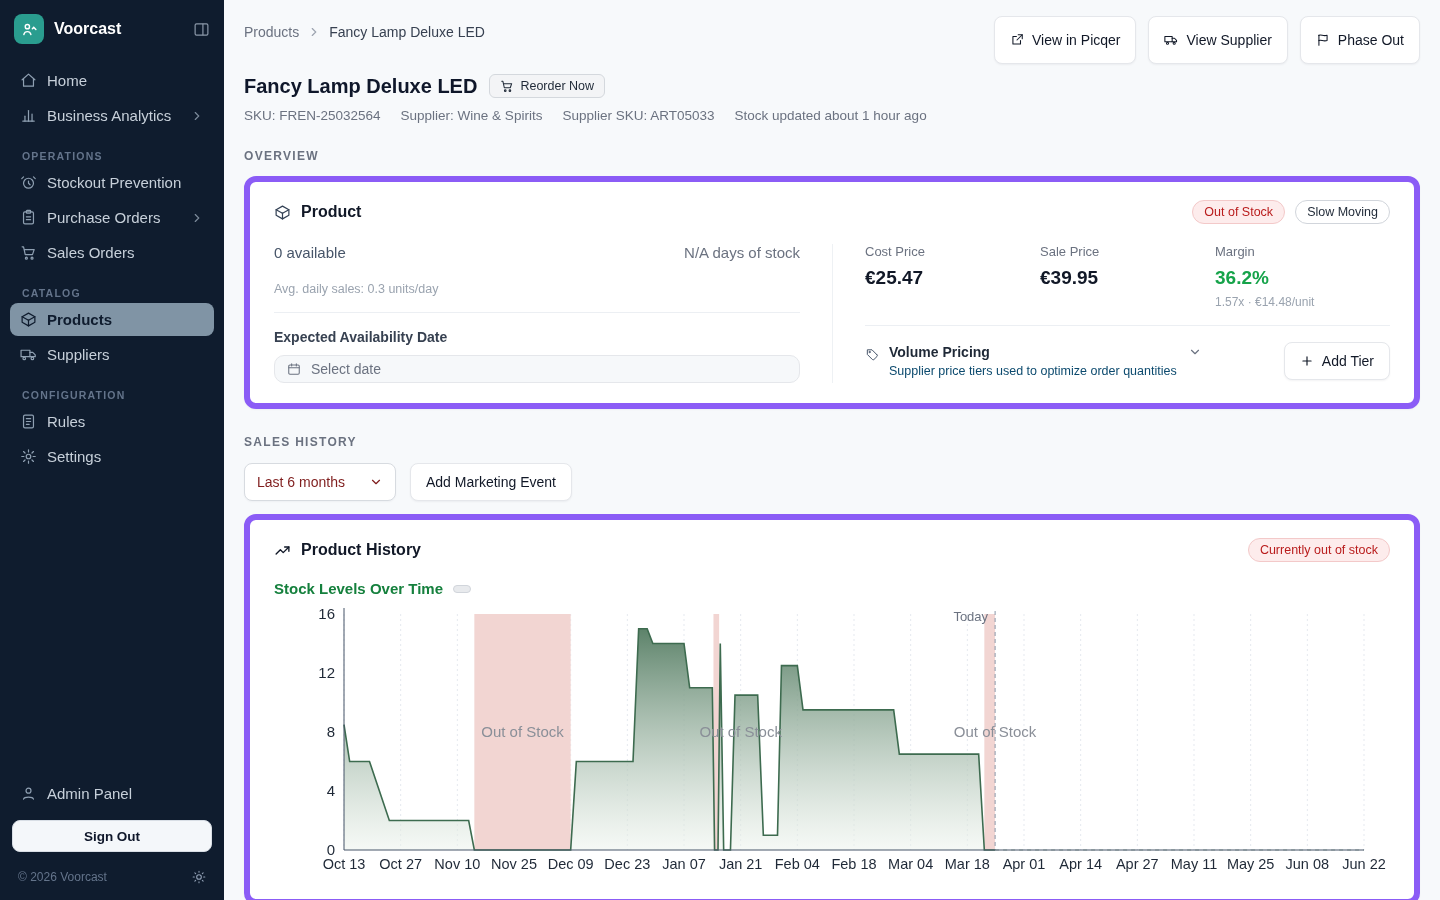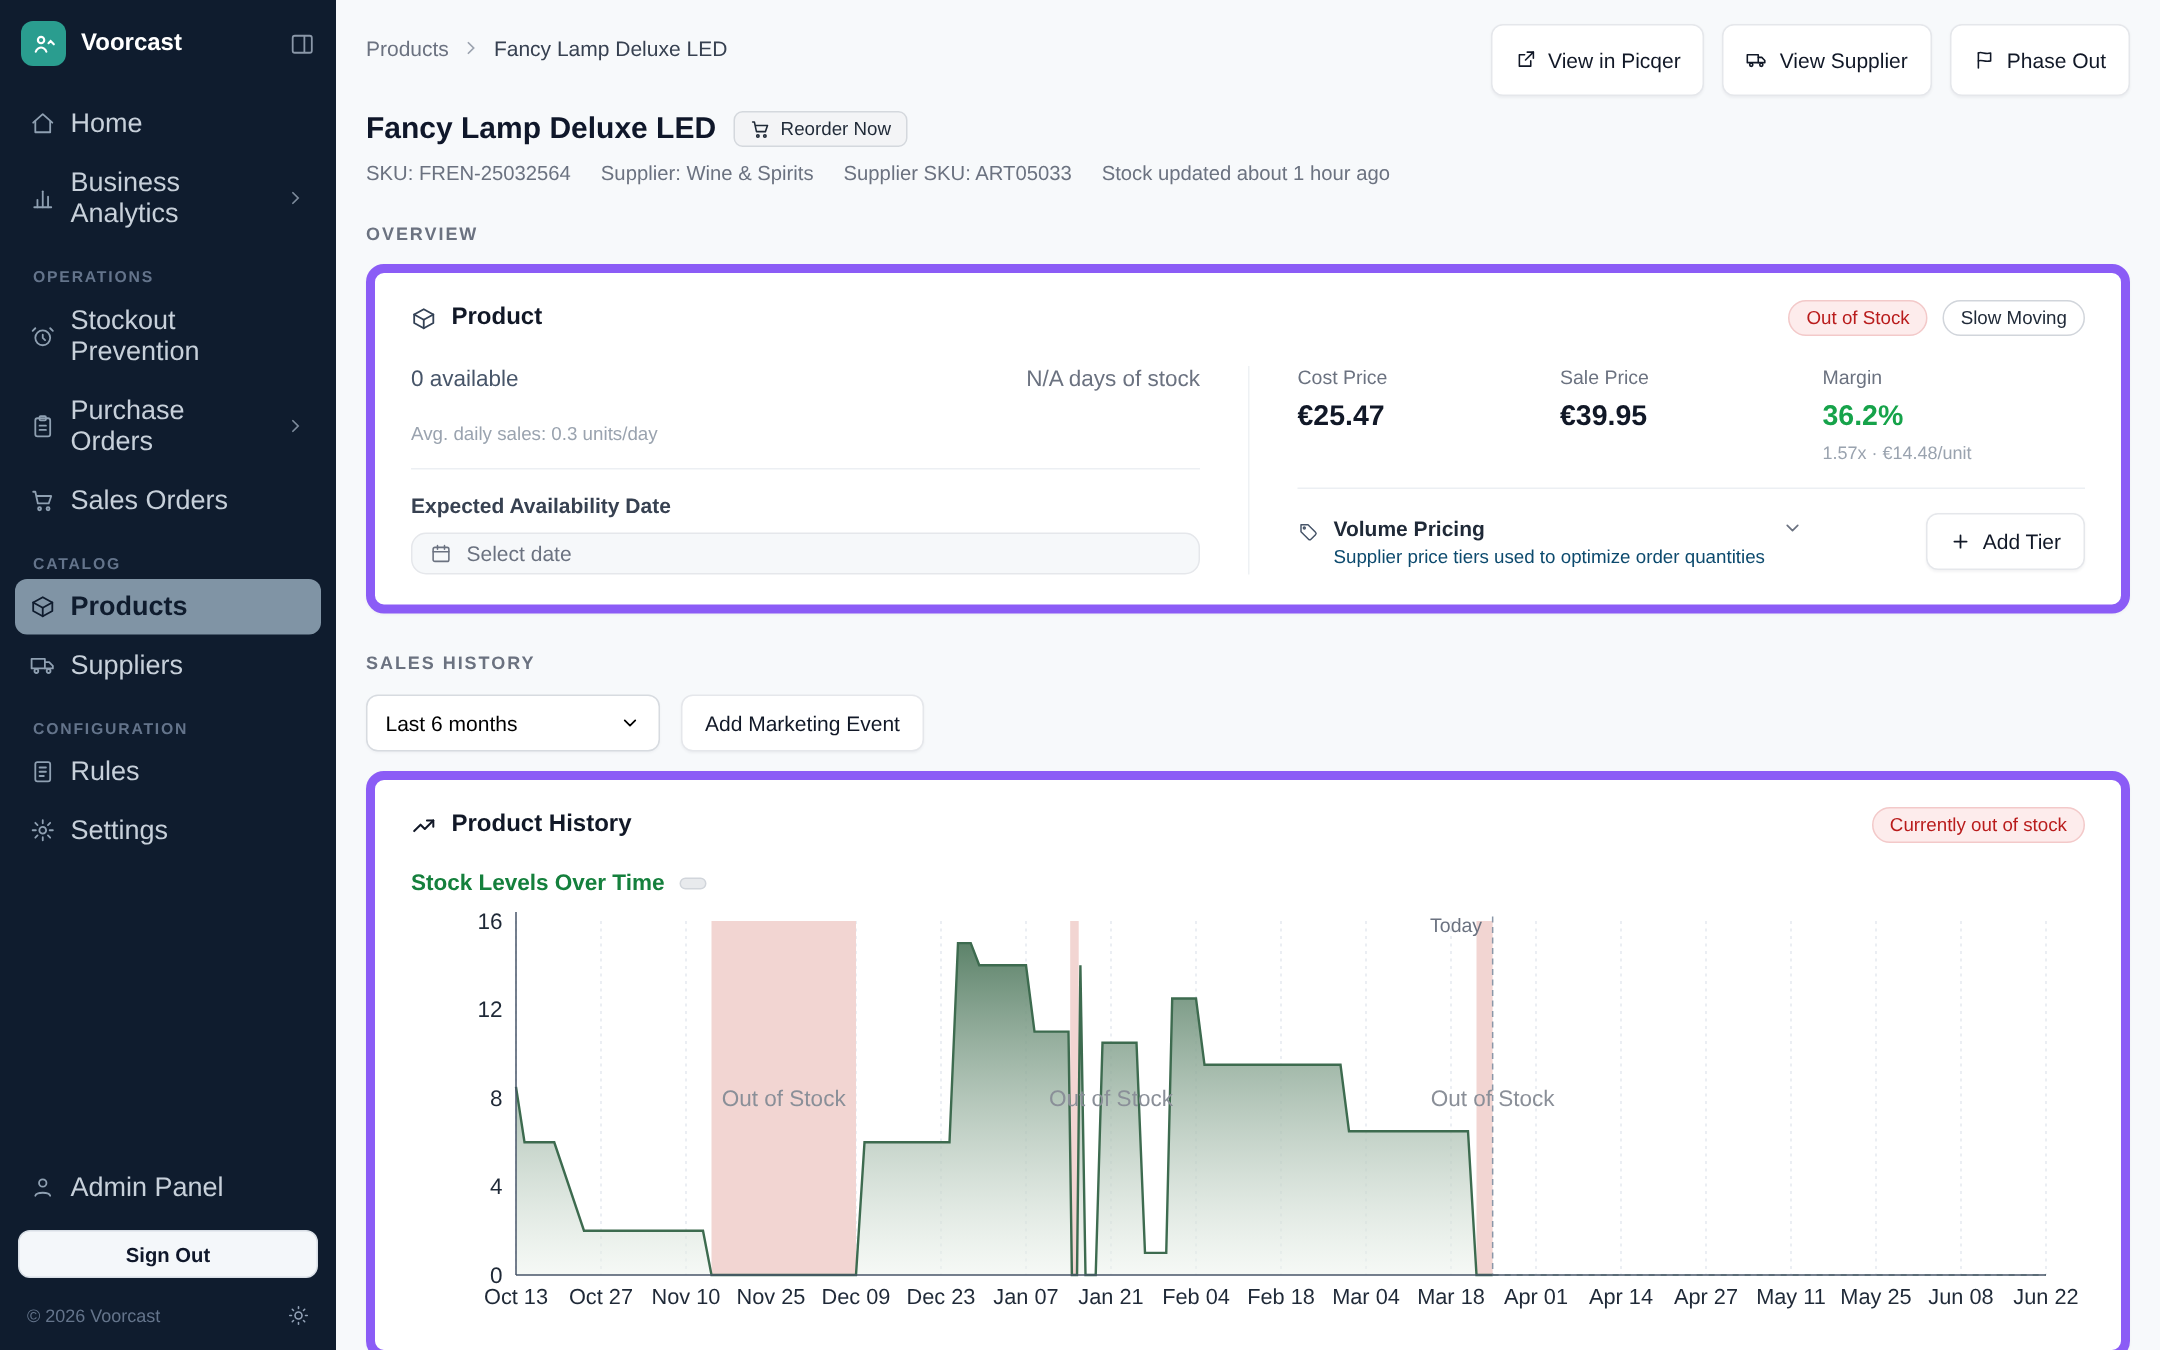--- a/index.html
+++ b/index.html
@@ -7,21 +7,21 @@
   body { font-family:"Liberation Sans","DejaVu Sans",sans-serif; background:#f7f9fb; color:#111827; }
   .app { display:flex; width:1440px; height:900px; }
 
   
   .sidebar { width:224px; min-width:224px; background:#0f1c2e; color:#c7d0da; display:flex; flex-direction:column; }
   .sb-header { display:flex; align-items:center; gap:10px; padding:14px 14px 12px 14px; }
   .logo { width:30px; height:30px; border-radius:8px; background:#2a9d8f; display:flex; align-items:center; justify-content:center; color:#fff; }
   .brand { color:#fff; font-size:16px; font-weight:700; flex:1; }
   .collapse-btn { background:none; border:none; color:#8a97a8; cursor:pointer; display:flex; }
   .nav { padding:6px 10px 0 10px; }
-  .nav-item { display:flex; align-items:center; gap:10px; padding:8px 10px; margin:2px 0; border-radius:8px; font-size:18px; cursor:pointer; color:#c7d0da; }
+  .nav-item { display:flex; align-items:center; gap:10px; padding:8px 10px; margin:2px 0; border-radius:8px; font-size:15px; cursor:pointer; color:#c7d0da; }
   .nav-item .ic { color:#8fa0b2; }
   .nav-item.active { background:#8094a5; color:#0f1c2e; font-weight:600; }
   .nav-item.active .ic { color:#0f1c2e; }
   .nav-chev { margin-left:auto; color:#7d8b9c; display:flex; }
   .sec-label { font-size:10.5px; letter-spacing:1.2px; font-weight:700; color:#64748b; margin:18px 12px 4px 12px; }
   .sb-bottom { margin-top:auto; padding:0 10px 0 10px; }
   .signout { display:block; width:100%; margin:10px 2px 6px 2px; width:calc(100% - 4px); height:32px; background:#f4f7fa; color:#0f172a; border:1px solid #d8dee5; border-radius:8px; font-size:13.5px; font-weight:600; cursor:pointer; font-family:inherit; }
   .sb-footer { display:flex; align-items:center; justify-content:space-between; padding:12px 8px 16px 8px; font-size:12px; color:#64748b; }
   .sun-btn { background:none; border:none; color:#94a3b8; cursor:pointer; display:flex; }
 
@@ -69,21 +69,21 @@
   .vp-row { display:flex; align-items:center; gap:12px; }
   .vp-left { display:flex; gap:10px; flex:1; align-items:flex-start; }
   .vp-title-row { display:flex; align-items:center; }
   .vp-title { font-size:14px; font-weight:600; color:#1f2937; }
   .vp-sub { font-size:12.5px; color:#0c4a6e; margin-top:4px; }
   .vp-chev { margin-left:auto; color:#6b7280; display:flex; padding-right:70px; }
   .vp-text { flex:1; }
   .add-tier { height:38px; }
 
   .controls-row { display:flex; gap:14px; margin-top:14px; }
-  .select-box { display:flex; align-items:center; justify-content:space-between; width:196px; height:38px; padding:0 12px; background:#fff; border:1px solid #d7dbe0; border-radius:8px; font-size:14px; color:#000000; cursor:pointer; box-shadow:0 1px 2px rgba(16,24,40,.04); }
+  .select-box { display:flex; align-items:center; justify-content:space-between; width:152px; height:38px; padding:0 12px; background:#fff; border:1px solid #d7dbe0; border-radius:8px; font-size:14px; color:#7f1d1d; cursor:pointer; box-shadow:0 1px 2px rgba(16,24,40,.04); }
   .btn-sm { height:38px; }
 
   .chart-title-row { display:flex; align-items:center; margin-top:18px; }
   .chart-title { font-size:15px; font-weight:600; color:#15803d; }
   .legend-chip { width:18px; height:8px; background:#e8eaed; border:1px solid #d1d5db; border-radius:4px; margin-left:10px; }
   .chart-wrap { margin-top:6px; }
 
   .ic { width:17px; height:17px; flex:none; }
   .ic-sm { width:14px; height:14px; flex:none; }
 </style>

